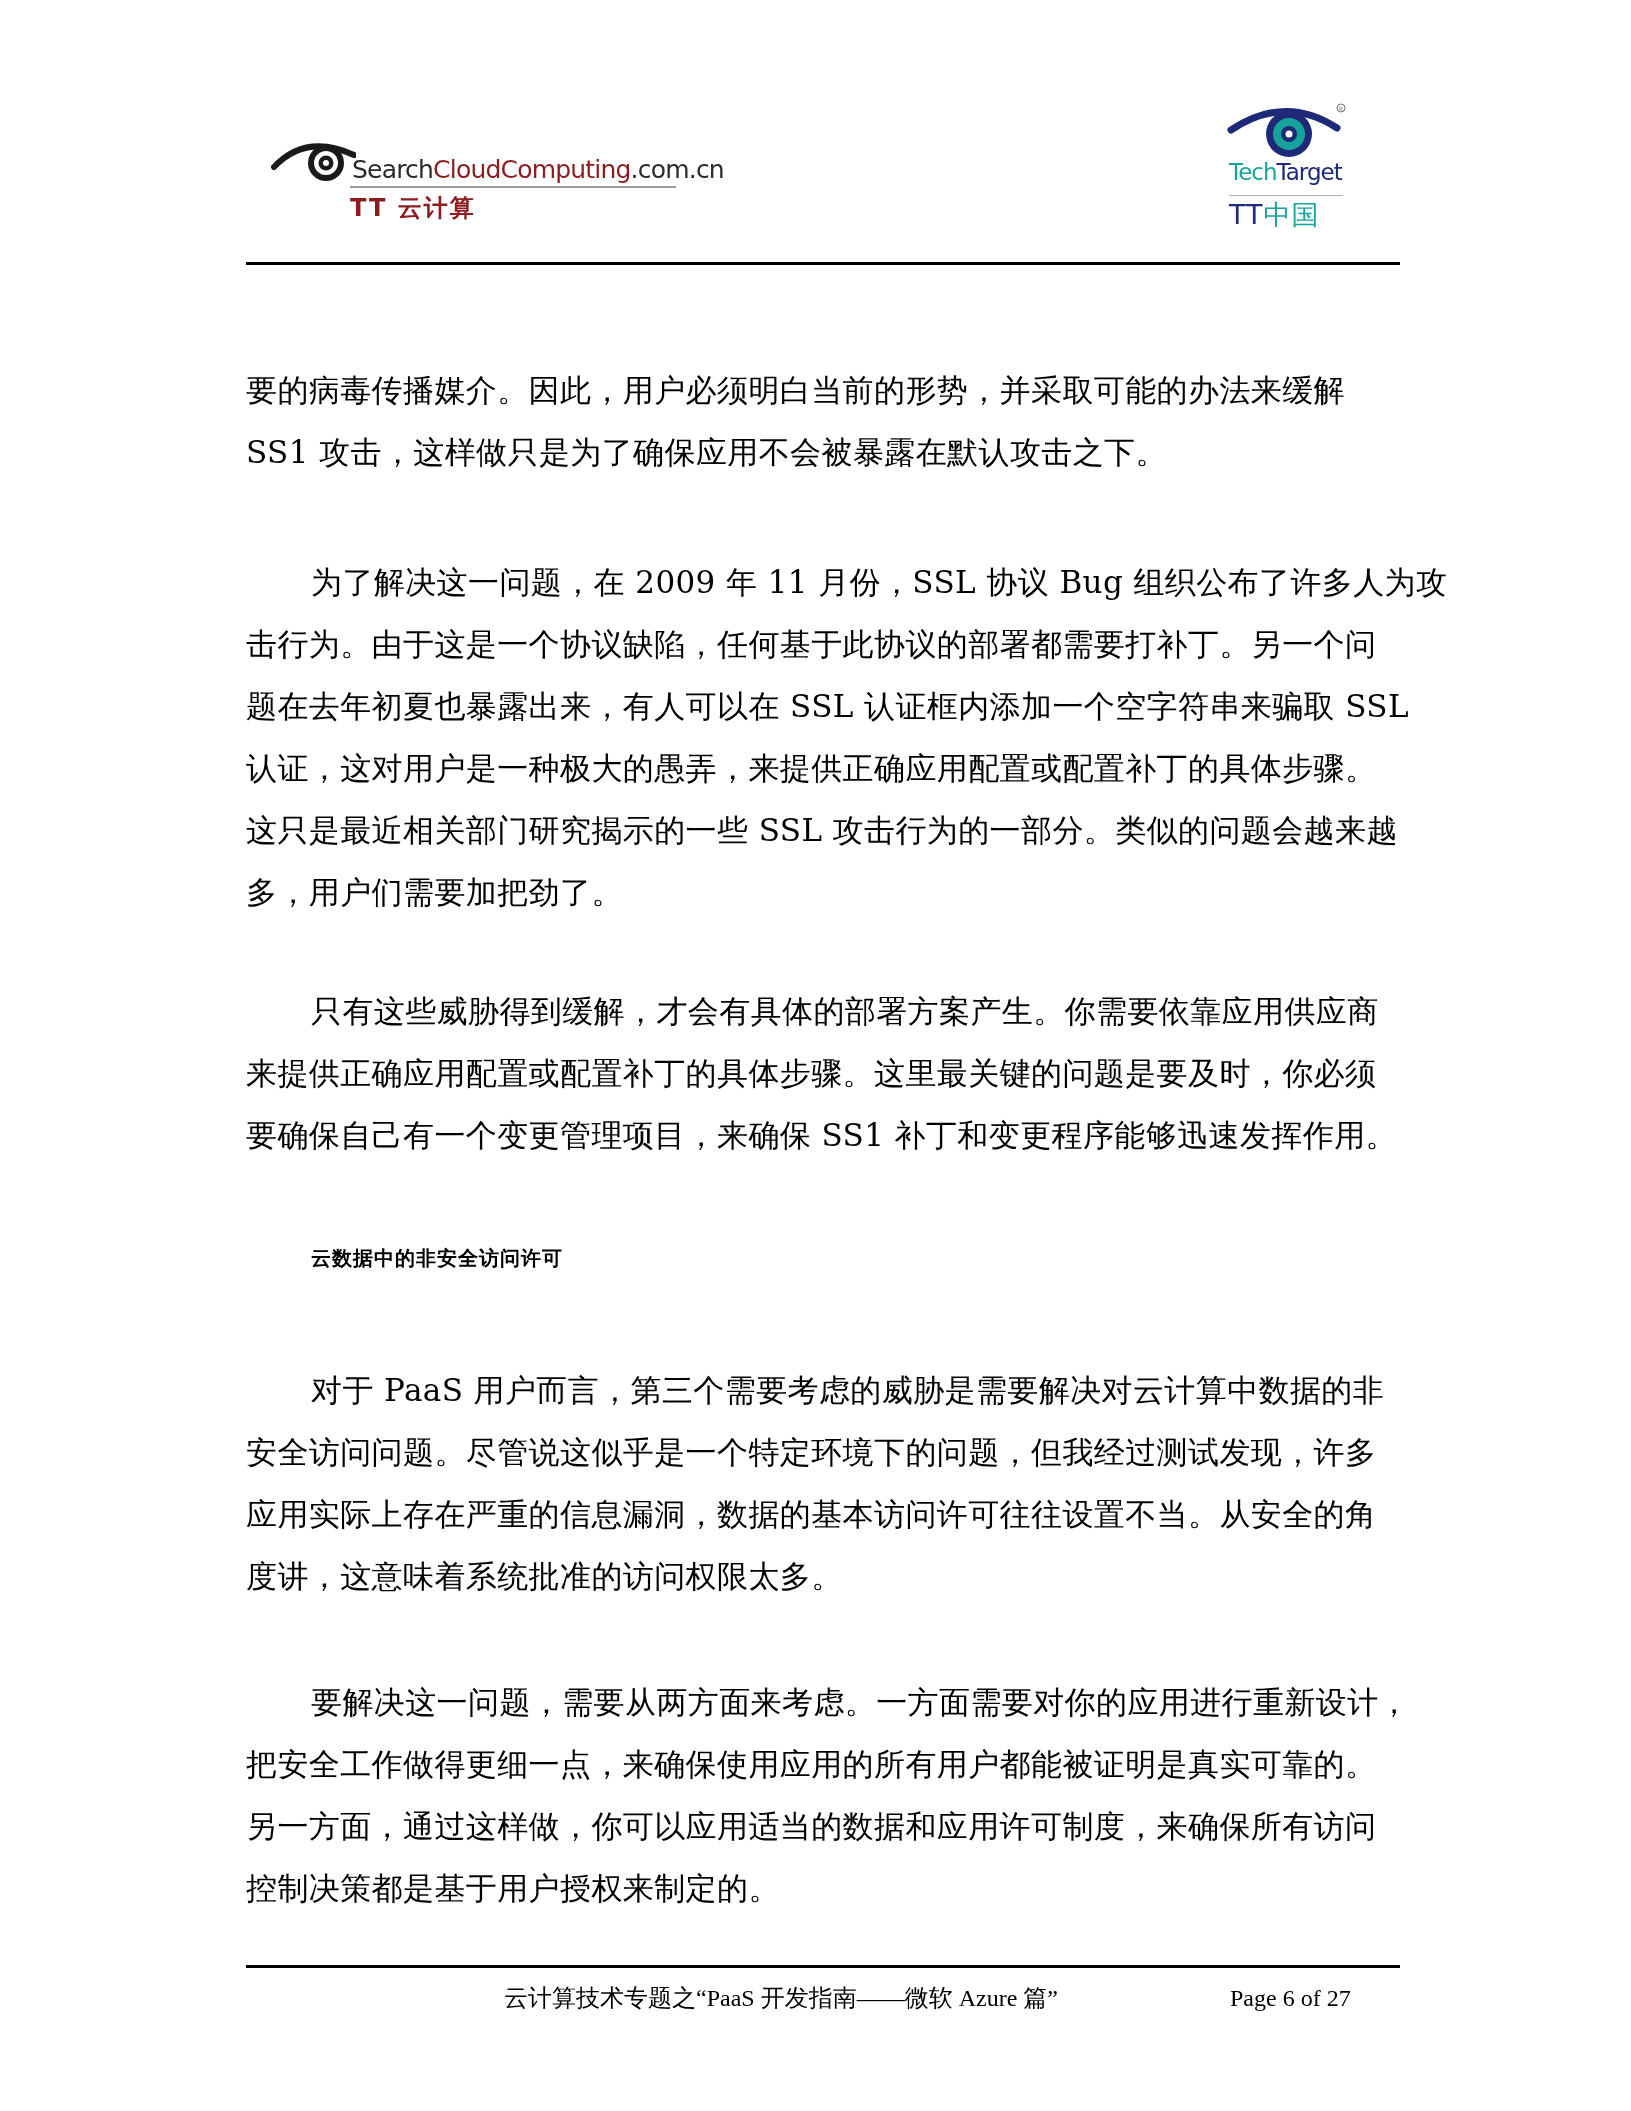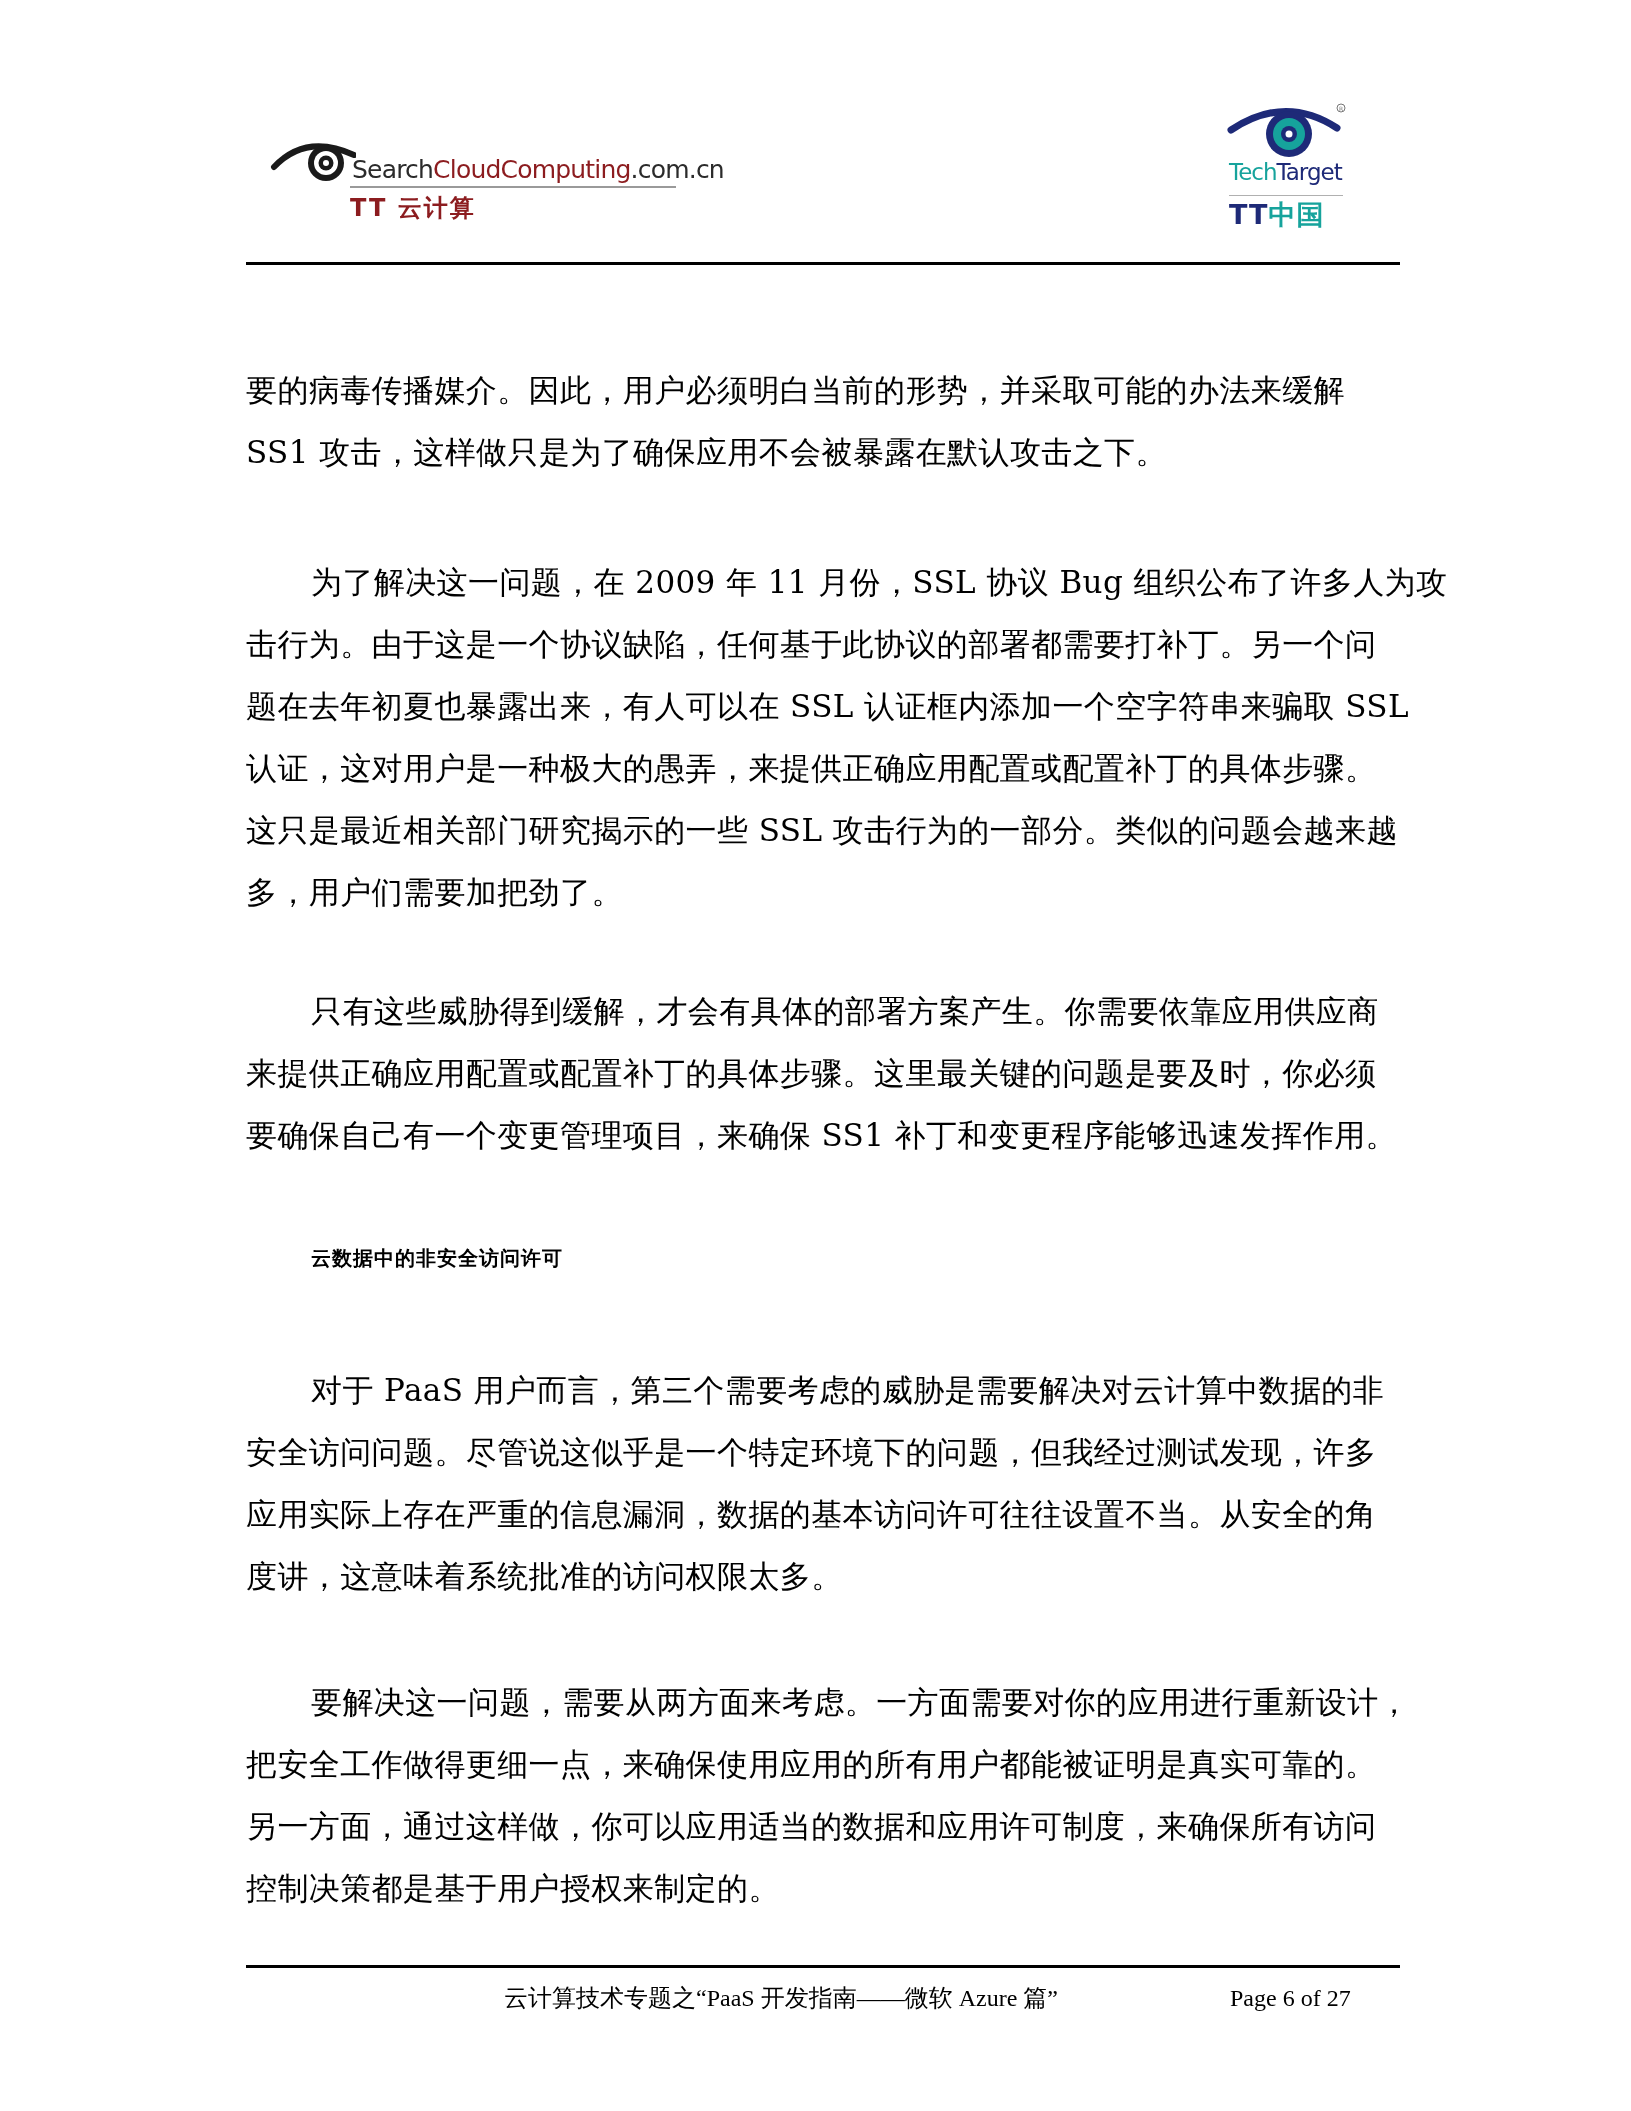--- a/index.html
+++ b/index.html
@@ -18,21 +18,21 @@
                 font-weight: bold; font-size: 24px; color: #8c1c1f; letter-spacing: 2px; line-height: 36px; white-space: nowrap; }
 
     .logo-right { position: absolute; left: 1215px; top: 100px; width: 130px; height: 135px; }
     .logo-right svg { position: absolute; left: 0; top: 0; }
     .tt-name { position: absolute; left: 6px; top: 58px; font-family: "DejaVu Sans", sans-serif;
                font-size: 23px; letter-spacing: -1px; line-height: 28px; white-space: nowrap; }
     .tt-tech { color: #16a39c; }
     .tt-target { color: #1e2a78; }
     .tt-rule { position: absolute; left: 6px; top: 95px; width: 114px; height: 1px; background: #b0b0b0; }
     .tt-china { position: absolute; left: 6px; top: 99px; font-family: "DejaVu Sans", sans-serif;
-                font-weight: bold; font-size: 27px; line-height: 32px; white-space: nowrap; letter-spacing: 1px; }
+                font-weight: normal; font-size: 27px; line-height: 32px; white-space: nowrap; letter-spacing: 1px; }
     .tt-china .tt { color: #1e2a78; }
     .tt-china .cn { color: #16a39c; }
 
     .rule { position: absolute; left: 238px; width: 1154px; height: 3px; background: #000; }
     .rule.top { top: 262px; }
     .rule.bottom { top: 1965px; }
 
     
     .content { position: absolute; left: 238px; top: 0; width: 1160px; }
     .line { position: absolute; left: 0; height: 40px; line-height: 40px; white-space: nowrap;

